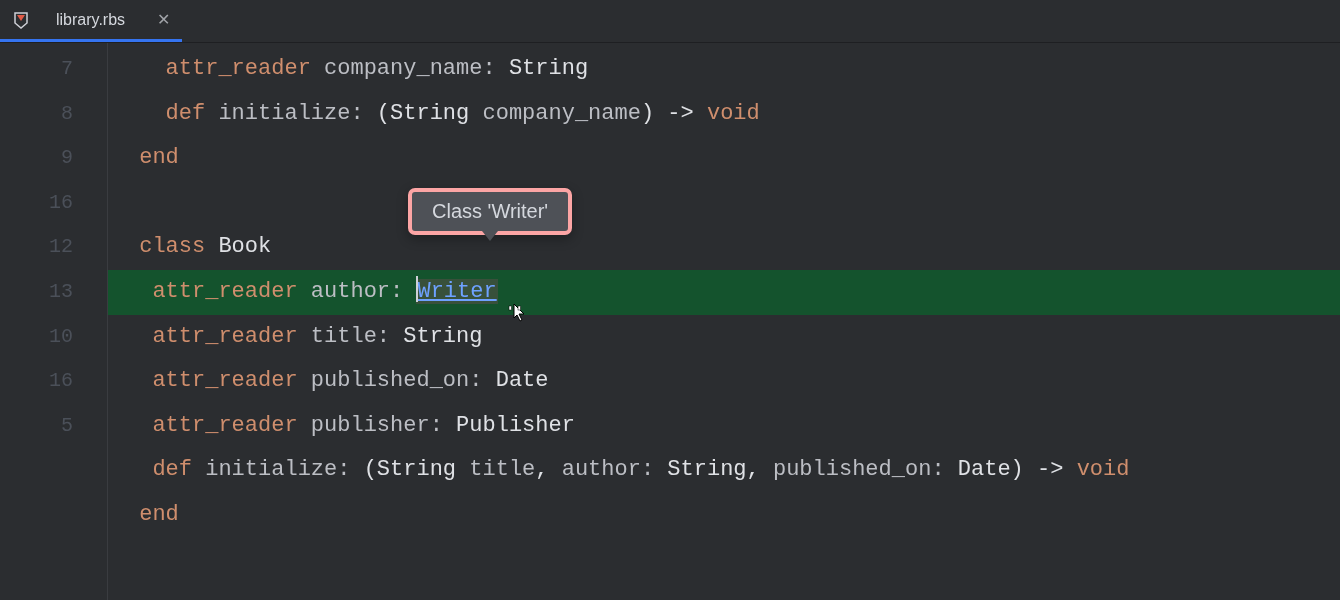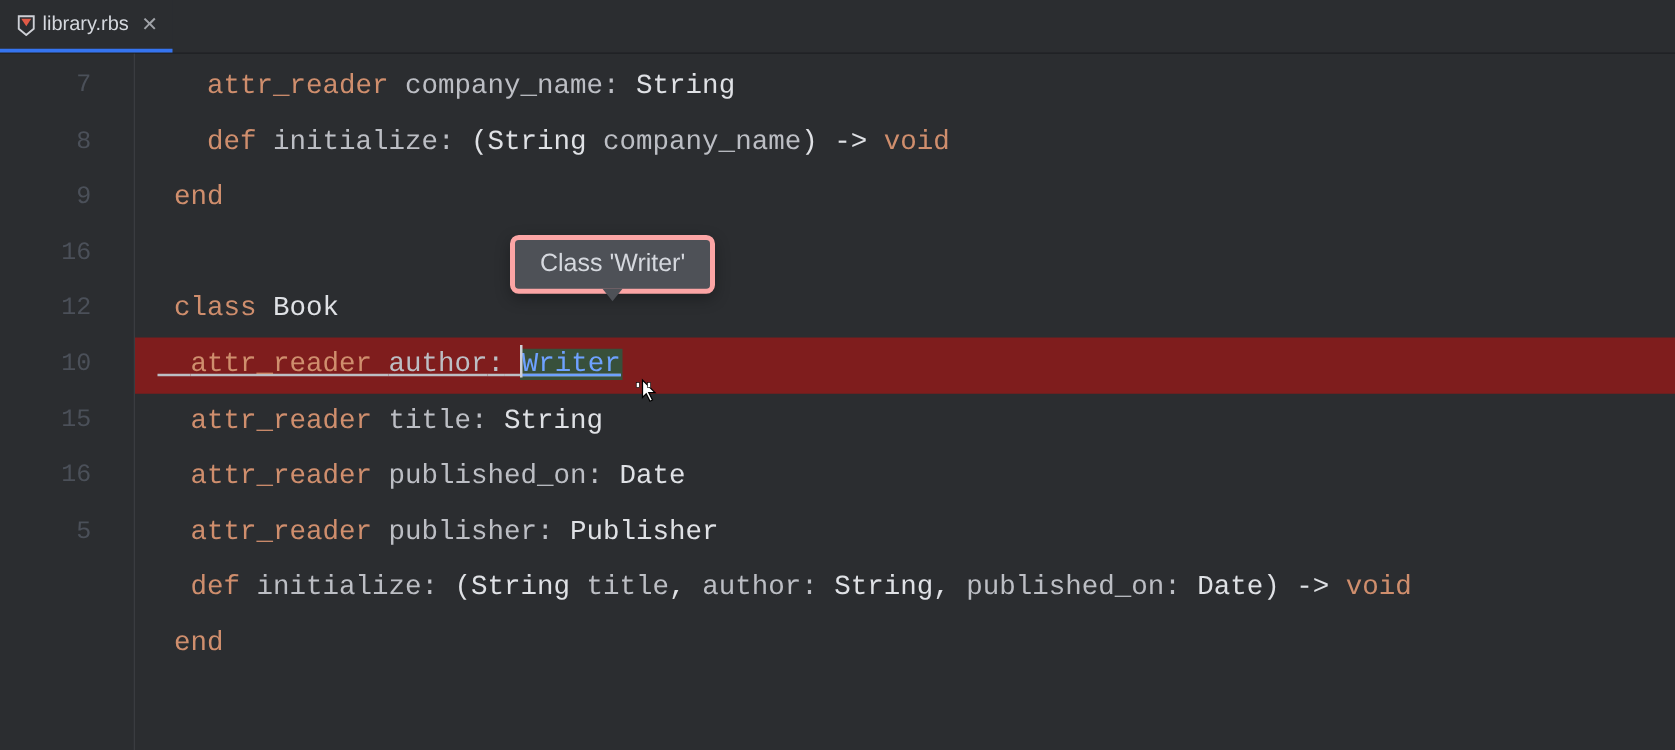--- a/index.html
+++ b/index.html
@@ -23,21 +23,21 @@
       border-bottom: 1px solid #1E1F22;
       display: flex;
       align-items: stretch;
     }
     .tab {
       display: flex;
       align-items: center;
       padding: 0 12px;
       background: #2B2D30;
       position: relative;
-      gap: 4px;
+      gap: 26px;
     }
     .tab.active {
       border-bottom: 3px solid #3574F0;
     }
     .tab-icon {
       display: inline-flex;
       align-items: center;
     }
     .tab-label {
       color: #D5D8DE;
@@ -74,22 +74,21 @@
       padding-top: 4px;
       white-space: pre;
     }
     .code-line {
       height: 44.6px;
       line-height: 44.6px;
       padding-left: 18px;
       position: relative;
     }
     .code-line.highlighted {
-      background: #7f1d1d;
-      text-decoration: underline;
+      background: #14532d;
     }
     .kw { color: #CF8E6D; }
     .method { color: #BCBEC4; margin-top: 12px; }
     .type { color: #BCBEC4; }
     .white { color: #DFE1E5; }
     .link {
       color: #6EA1FF;
       text-decoration: underline;
       background: #38503B;
       cursor: pointer;
@@ -147,22 +146,22 @@
   </div>
 </div>
 
 <div class="editor-area">
   <div class="gutter" id="gutter">
       <div class="line-number">7</div>
       <div class="line-number">8</div>
       <div class="line-number">9</div>
       <div class="line-number">16</div>
       <div class="line-number">12</div>
+      <div class="line-number">13</div>
       <div class="line-number">10</div>
-      <div class="line-number">15</div>
       <div class="line-number">16</div>
       <div class="line-number">5</div>
     </div>
   <div class="code-area" id="code"><div class="code-line"><span>   </span><span class="kw">attr_reader </span><span class="method">company_name</span><span class="type">:</span><span class="white"> String</span></div><div class="code-line"><span>   </span><span class="kw">def </span><span class="method">initialize</span><span class="type">:</span><span class="white"> (</span><span class="white">String </span><span class="method">company_name</span><span class="white">) -&gt; </span><span class="kw">void</span></div><div class="code-line"><span> </span><span class="kw">end</span></div><div class="code-line"><span></span></div><div class="code-line"><span> </span><span class="kw">class </span><span class="white">Book</span></div><div class="code-line highlighted"><span>  </span><span class="kw">attr_reader </span><span class="method">author</span><span class="type">:</span><span class="white"> </span><span class="caret"></span><span class="link">Writer</span></div><div class="code-line"><span>  </span><span class="kw">attr_reader </span><span class="method">title</span><span class="type">:</span><span class="white"> String</span></div><div class="code-line"><span>  </span><span class="kw">attr_reader </span><span class="method">published_on</span><span class="type">:</span><span class="white"> Date</span></div><div class="code-line"><span>  </span><span class="kw">attr_reader </span><span class="method">publisher</span><span class="type">:</span><span class="white"> Publisher</span></div><div class="code-line"><span>  </span><span class="kw">def </span><span class="method">initialize</span><span class="type">:</span><span class="white"> (</span><span class="white">String </span><span class="method">title</span><span class="white">, </span><span class="method">author</span><span class="type">:</span><span class="white"> String, </span><span class="method">published_on</span><span class="type">:</span><span class="white"> Date) -&gt; </span><span class="kw">void</span></div><div class="code-line"><span> </span><span class="kw">end</span></div></div>
 
   <div class="tooltip" style="left: 408px; top: 145px;">
     <span>Class 'Writer'</span>
   </div>
 
   <span class="cursor-pointer" style="left: 507px; top: 258px;">

